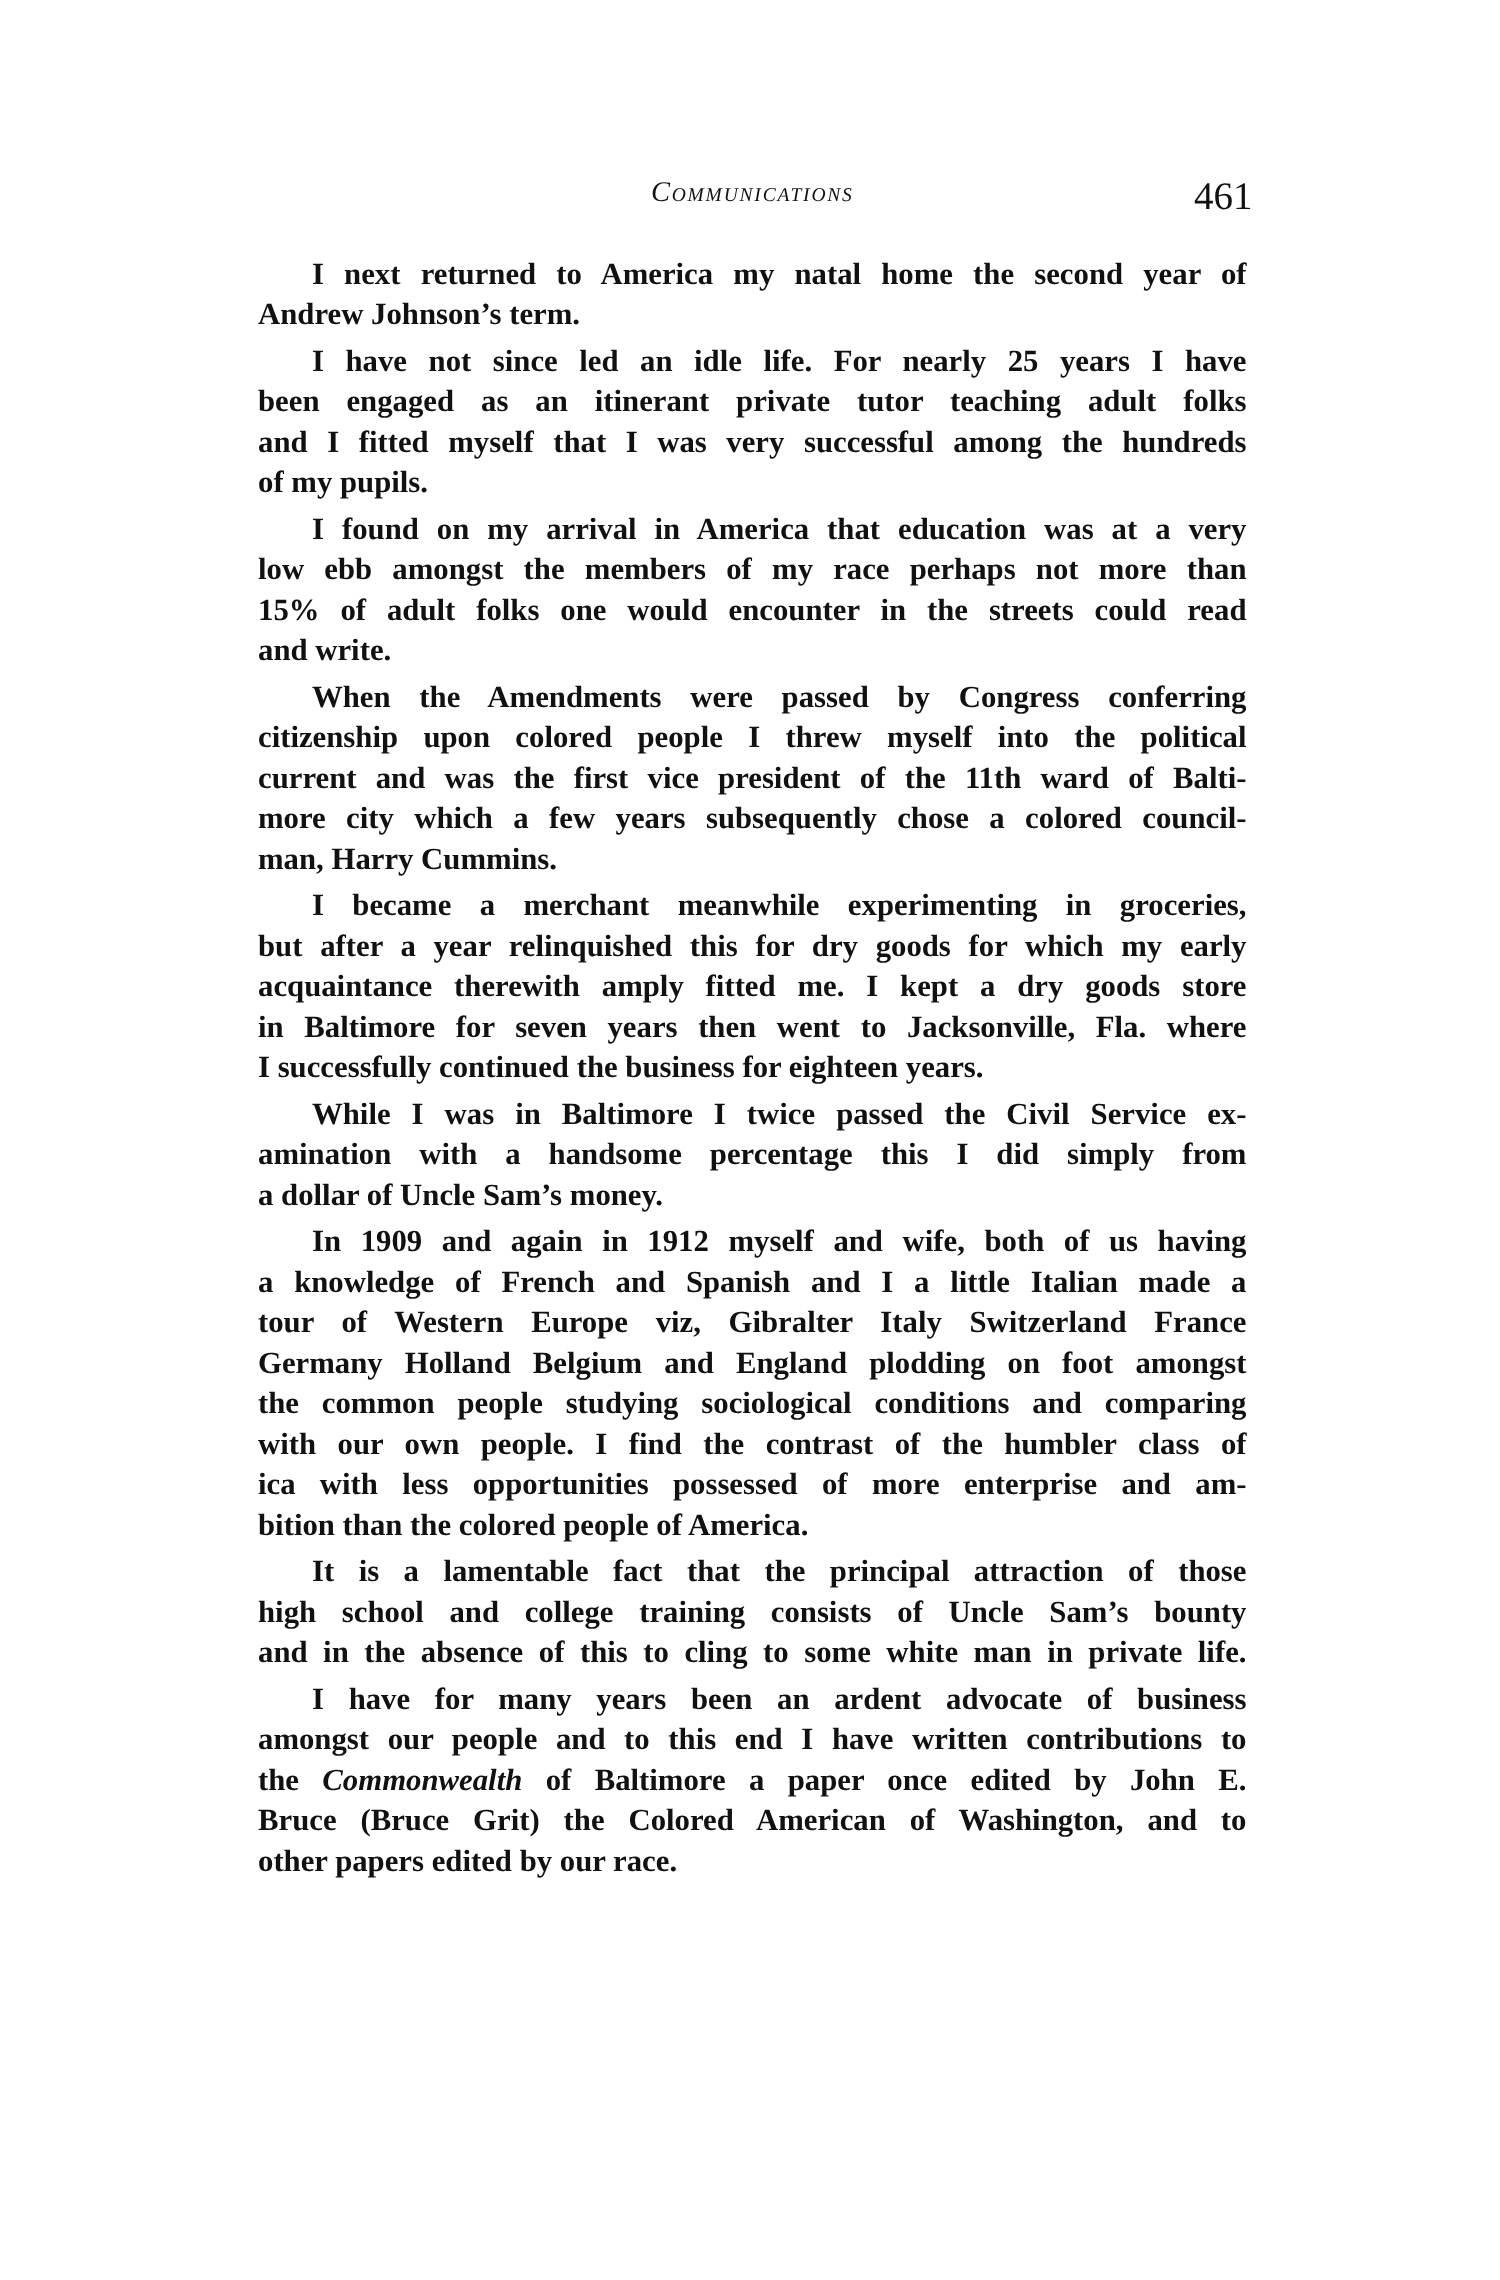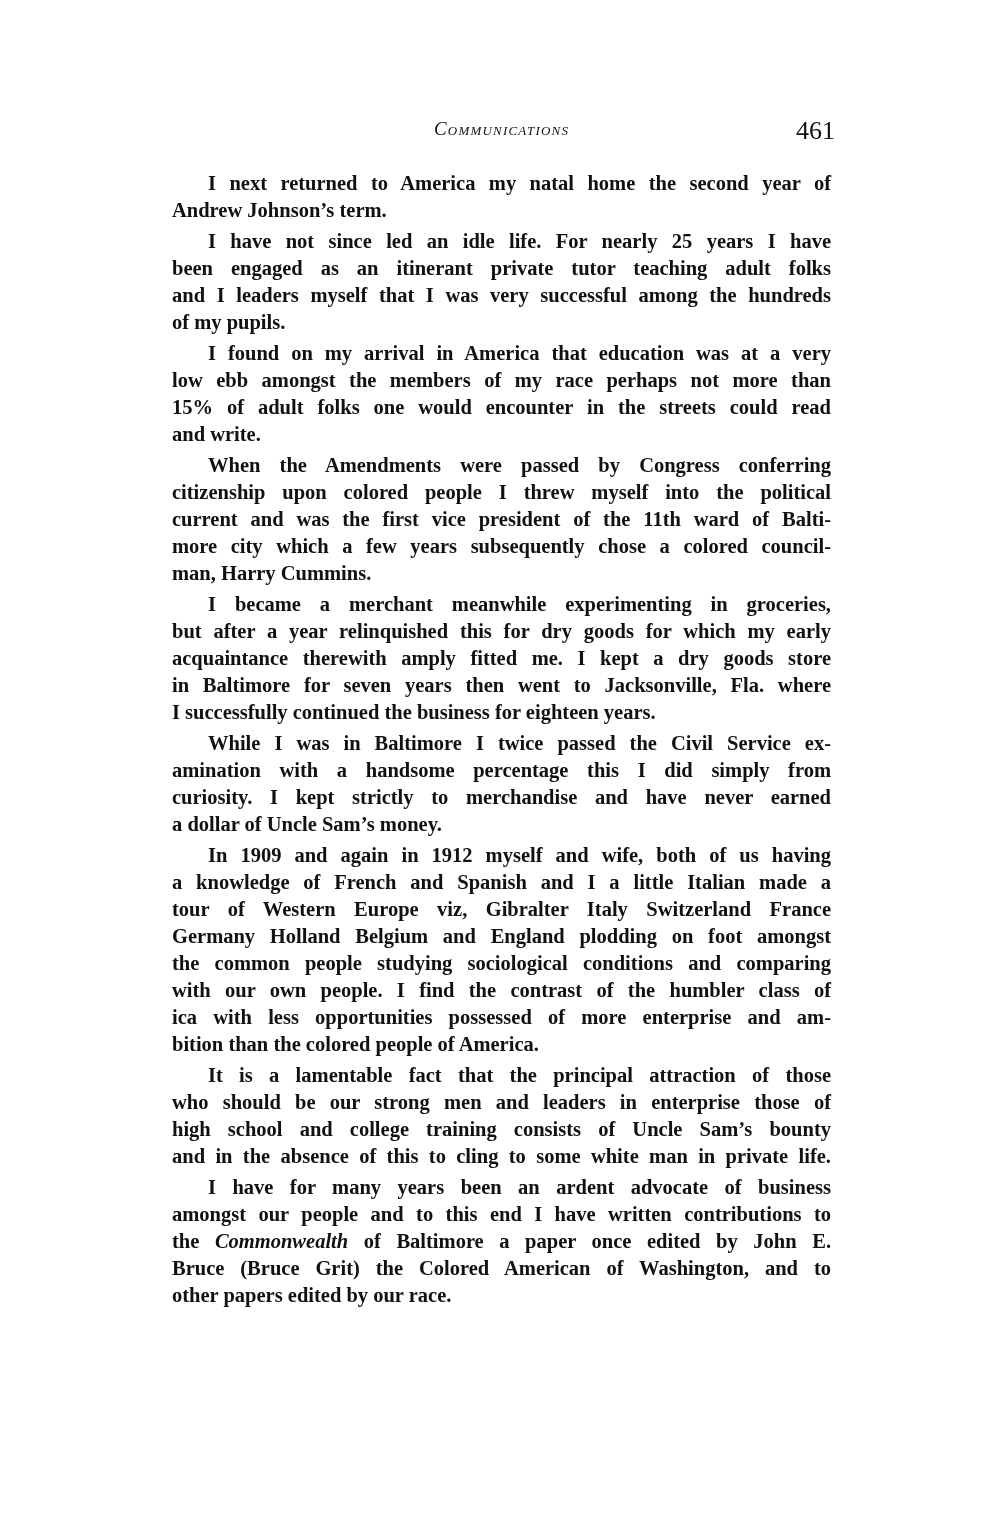--- a/index.html
+++ b/index.html
@@ -88,21 +88,21 @@
   <div class="body-text">
 
     <div class="para">
       <span class="line first">I next returned to America my natal home the second year of</span>
       <span class="line last">Andrew Johnson’s term.</span>
     </div>
 
     <div class="para">
       <span class="line first">I have not since led an idle life.  For nearly 25 years I have</span>
       <span class="line">been engaged as an itinerant private tutor teaching adult folks</span>
-      <span class="line">and I leaders myself that I was very successful among the hundreds</span>
+      <span class="line">and I fitted myself that I was very successful among the hundreds</span>
       <span class="line last">of my pupils.</span>
     </div>
 
     <div class="para">
       <span class="line first">I found on my arrival in America that education was at a very</span>
       <span class="line">low ebb amongst the members of my race perhaps not more than</span>
       <span class="line">15% of adult folks one would encounter in the streets could read</span>
       <span class="line last">and write.</span>
     </div>
 
@@ -118,38 +118,36 @@
       <span class="line first">I became a merchant meanwhile experimenting in groceries,</span>
       <span class="line">but after a year relinquished this for dry goods for which my early</span>
       <span class="line">acquaintance therewith amply fitted me.  I kept a dry goods store</span>
       <span class="line">in Baltimore for seven years then went to Jacksonville, Fla. where</span>
       <span class="line last">I successfully continued the business for eighteen years.</span>
     </div>
 
     <div class="para">
       <span class="line first">While I was in Baltimore I twice passed the Civil Service ex-</span>
       <span class="line">amination with a handsome percentage this I did simply from</span>
-      <span class="line">curiosity.  I kept strictly to merchandise and have never earned</span>
       <span class="line last">a dollar of Uncle Sam’s money.</span>
     </div>
 
     <div class="para">
       <span class="line first">In 1909 and again in 1912 myself and wife, both of us having</span>
       <span class="line">a knowledge of French and Spanish and I a little Italian made a</span>
       <span class="line">tour of Western Europe viz, Gibralter Italy Switzerland France</span>
       <span class="line">Germany Holland Belgium and England plodding on foot amongst</span>
       <span class="line">the common people studying sociological conditions and comparing</span>
       <span class="line">with our own people.  I find the contrast of the humbler class of</span>
       <span class="line">ica with less opportunities possessed of more enterprise and am-</span>
       <span class="line last">bition than the colored people of America.</span>
     </div>
 
     <div class="para">
       <span class="line first">It is a lamentable fact that the principal attraction of those</span>
-      <span class="line">who should be our strong men and leaders in enterprise those of</span>
       <span class="line">high school and college training consists of Uncle Sam’s bounty</span>
       <span class="line">and in the absence of this to cling to some white man in private life.</span>
     </div>
 
     <div class="para">
       <span class="line first">I have for many years been an ardent advocate of business</span>
       <span class="line">amongst our people and to this end I have written contributions to</span>
       <span class="line"><span>the </span><em>Commonwealth</em><span> of Baltimore a paper once edited by John E.</span></span>
       <span class="line">Bruce (Bruce Grit) the Colored American of Washington, and to</span>
       <span class="line last">other papers edited by our race.</span>

